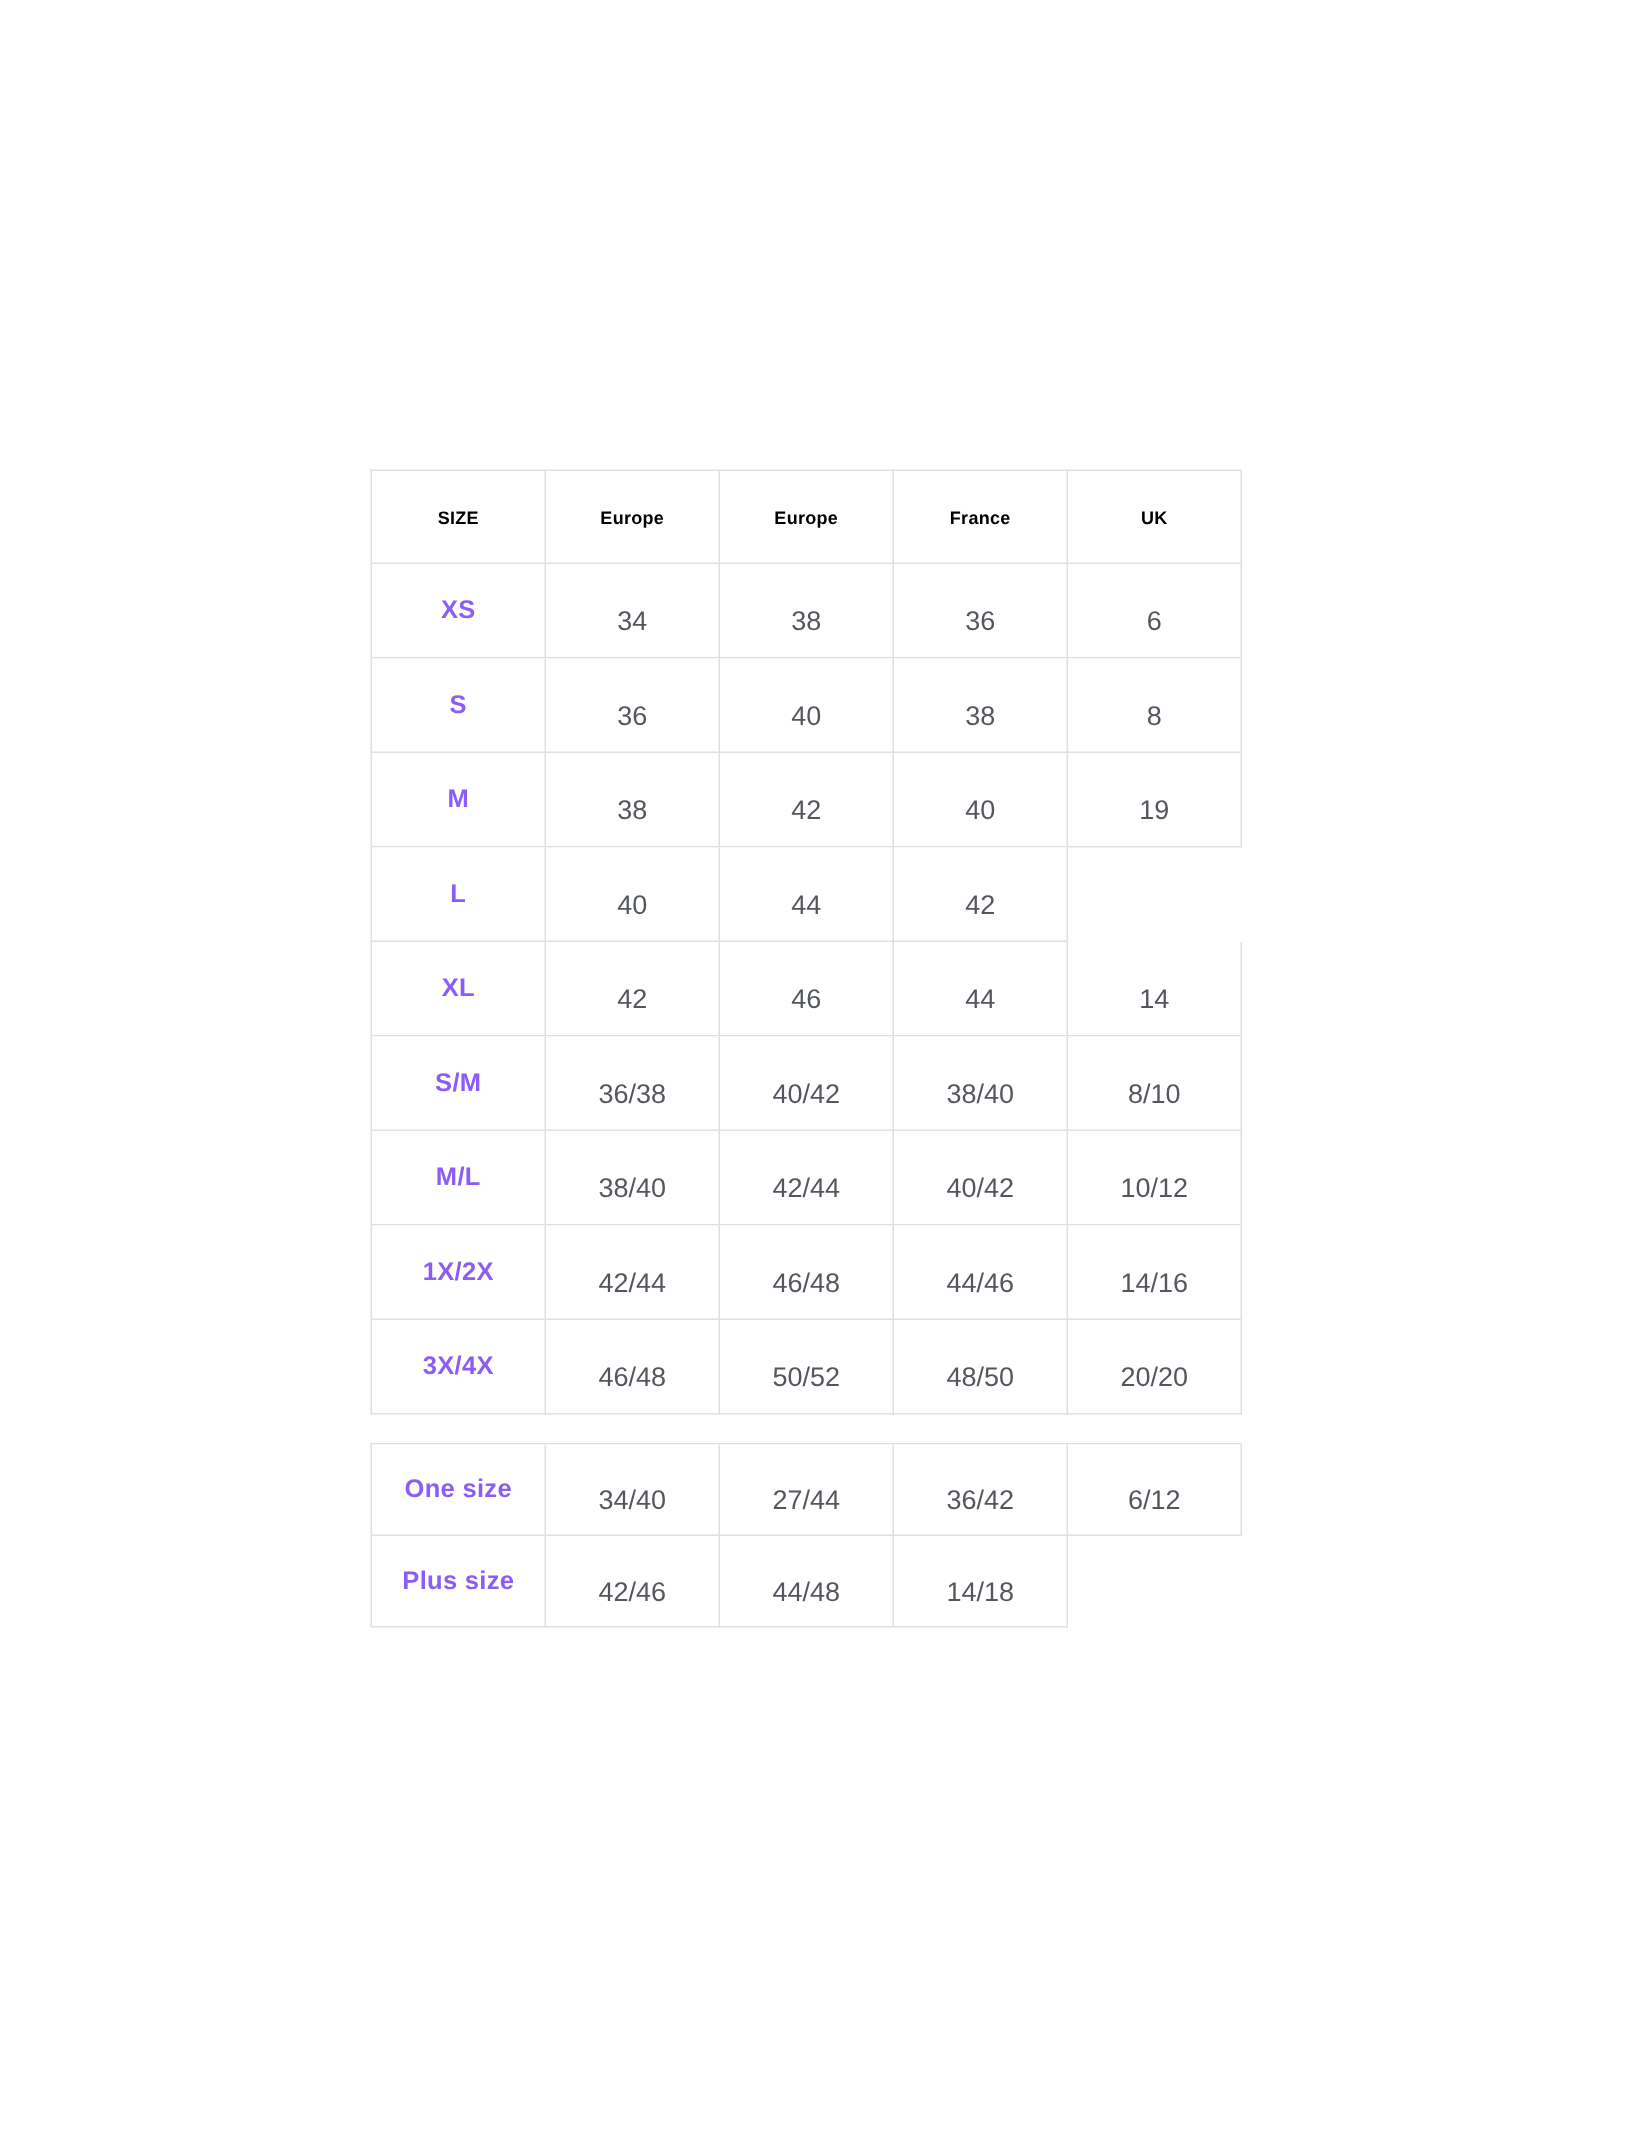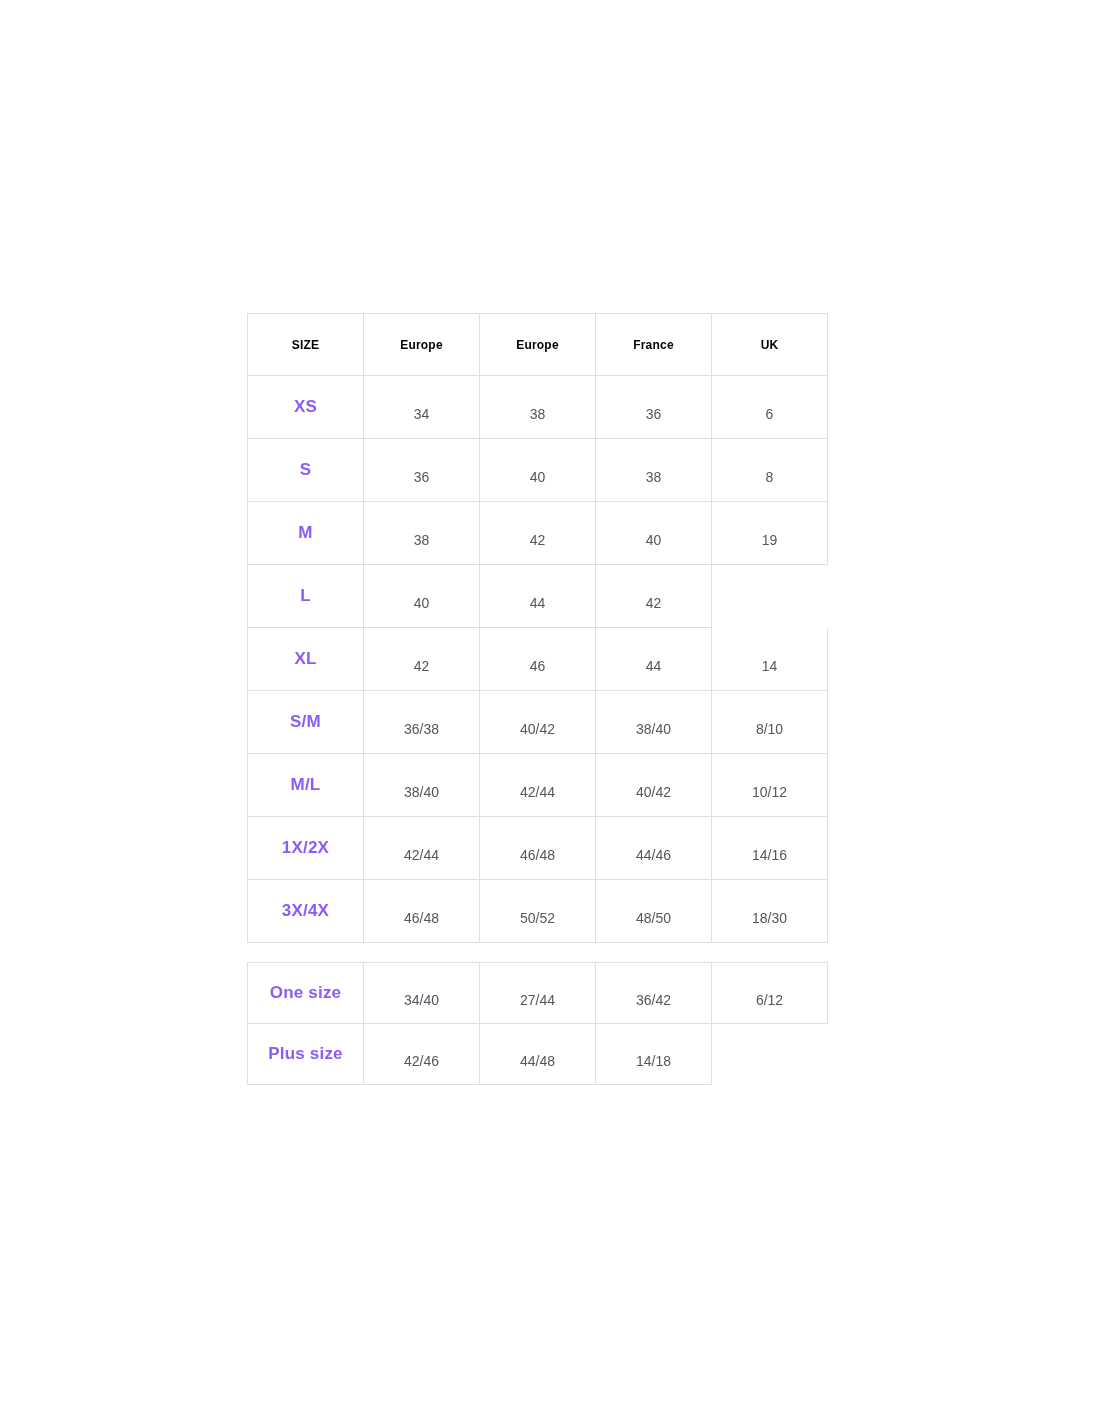--- a/index.html
+++ b/index.html
@@ -49,21 +49,21 @@
     color: #000000;
     letter-spacing: 0.2px;
   }
   .label-text {
     font-size: 17px;
     font-weight: 700;
     color: #8b5cf6;
     letter-spacing: 0.2px;
   }
   .value-text {
-    font-size: 14px;
+    font-size: 18px;
     font-weight: 400;
     color: #54565e;
     margin-top: 14px;
   }
 </style>
 </head>
 <body>
 
 <div class="canvas">
 
@@ -235,21 +235,21 @@
       <div class="cell">
           <span class="value-text">46/48</span>
         </div>
       <div class="cell">
           <span class="value-text">50/52</span>
         </div>
       <div class="cell">
           <span class="value-text">48/50</span>
         </div>
       <div class="cell">
-          <span class="value-text">18/30</span>
+          <span class="value-text">20/20</span>
         </div>
     </div>
 
   </div>
 
   <div class="size-table extra">
 
     <div class="trow data">
       <div class="cell">
           <span class="label-text">One size</span>

